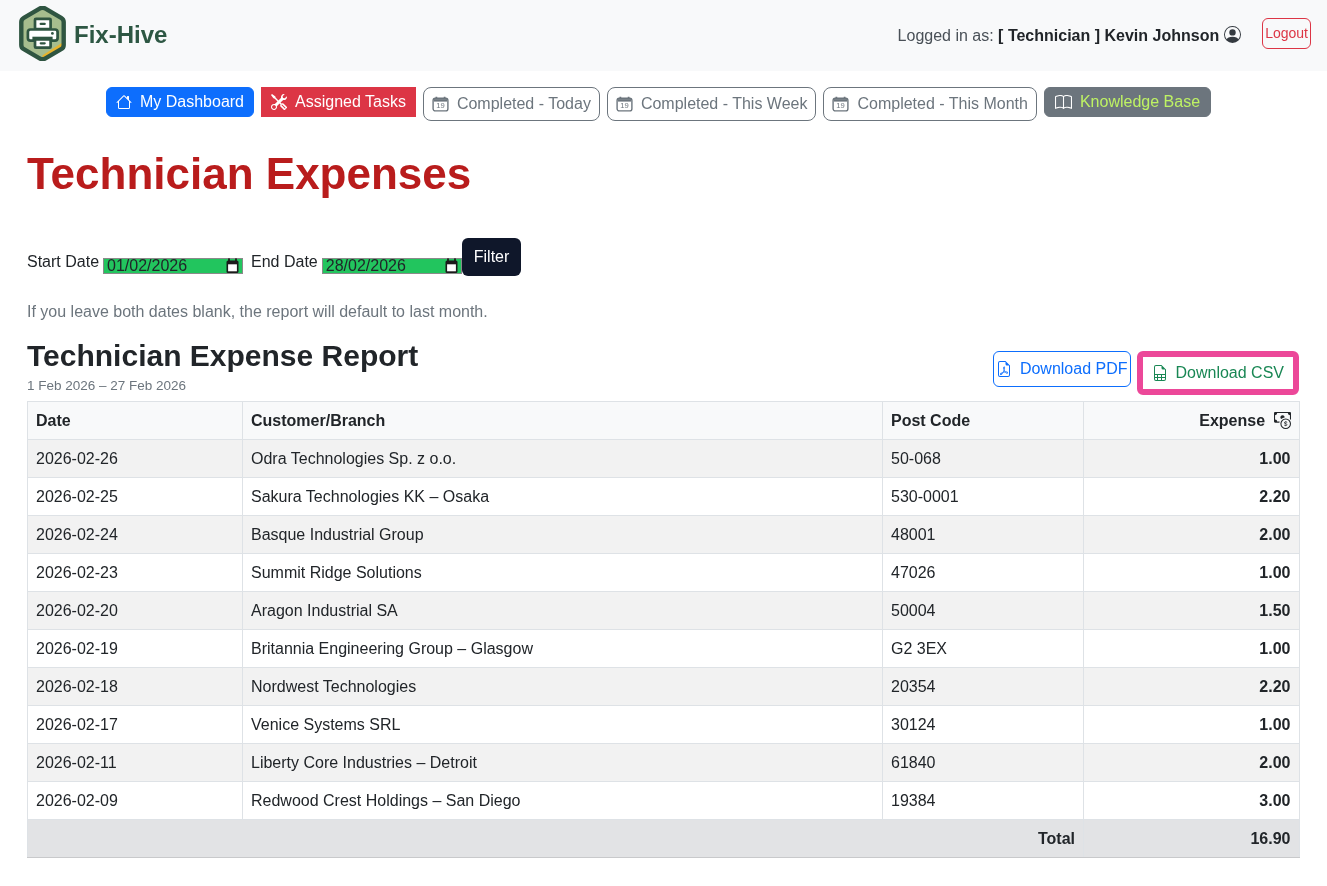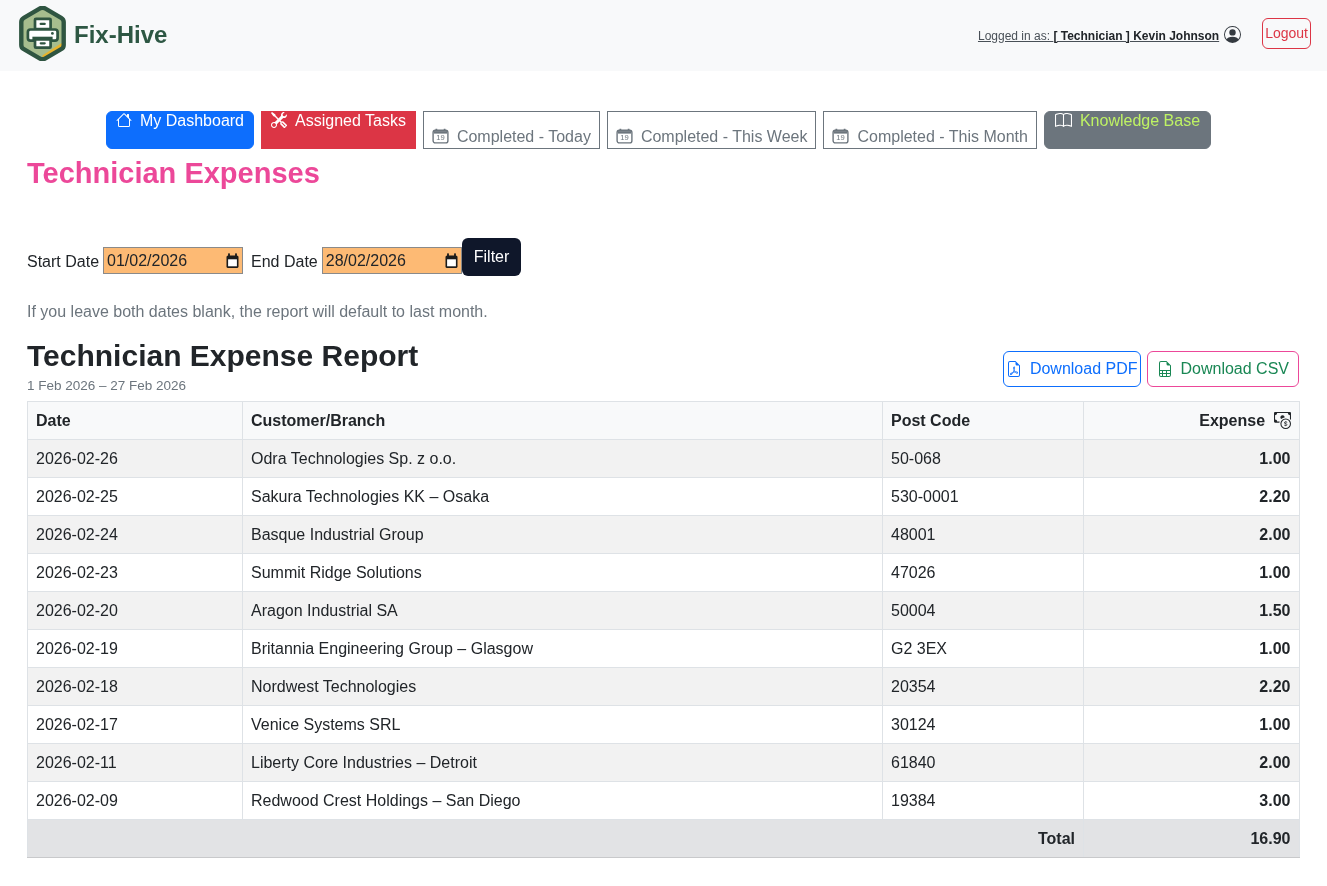--- a/index.html
+++ b/index.html
@@ -5,52 +5,52 @@
 * { box-sizing: border-box; margin: 0; padding: 0; }
 html,body { width: 1327px; background: #fff; font-family: "Liberation Sans", sans-serif; color: #212529; font-size: 16px; }
 body { position: relative; height: 886px; overflow: hidden; }
 
 
 .topbar { height: 71px; background: #f8f9fa; display: flex; align-items: center; padding: 0 16px 0 19px; }
 .brand { display: flex; align-items: center; }
 .brand svg.hex { display: block; margin-top: -5px; }
 .brand-name { font-size: 24px; font-weight: bold; color: #2d5743; margin-left: 8px; margin-top: -2px; }
 .top-right { margin-left: auto; display: flex; align-items: center; }
-.loggedin { font-size: 12px; color: #495057; text-decoration: underline; }
+.loggedin { font-size: 16px; color: #495057; }
 .loggedin b { color: #212529; }
 .person-ic { margin-left: 5px; vertical-align: -1.5px; position: relative; top: -1px; }
 .logout-btn { margin-left: 21px; display: inline-block; border: 1px solid #dc3545; color: #dc3545; background: #f8f9fa; border-radius: 6px; font-size: 14px; line-height: 21px; padding: 4px 2px; position: relative; top: -2px; }
 
 
 .nav-row { margin-top: 16px; display: flex; justify-content: center; gap: 7px; height: 38px; position: relative; left: -5px; }
-.nbtn { display: inline-flex; align-items: flex-start; gap: 8px; padding: 0 10px; font-size: 16px; border-radius: 6px; border: 1px solid transparent; height: 38px; white-space: nowrap; margin-top: 24px; }
+.nbtn { display: inline-flex; align-items: center; gap: 8px; padding: 0 10px; font-size: 16px; border-radius: 6px; border: 1px solid transparent; height: 30px; white-space: nowrap; }
 .nbtn svg { flex: 0 0 auto; }
 .nbtn.blue { background: #0d6efd; color: #fff; border-color: #0d6efd; padding: 0 9px; }
 .nbtn.red { background: #dc3545; color: #fff; border-color: #dc3545; border-radius: 0; padding: 0 9px; }
-.nbtn.outline { background: #fff; color: #6c757d; border-color: #6c757d; border-radius: 0; padding: 16px 8px; }
+.nbtn.outline { background: #fff; color: #6c757d; border-color: #6c757d; border-radius: 8px; padding: 16px 8px; }
 .nbtn.gray { background: #6c757d; color: #bef264; border-color: #6c757d; }
 
 
 .content { padding: 0 27px; }
-h1.pagetitle { font-size: 29px; font-weight: bold; color: #ec4899; margin-top: 27px; line-height: 43px; }
+h1.pagetitle { font-size: 44px; font-weight: bold; color: #b91c1c; margin-top: 27px; line-height: 43px; }
 
 .filter-row { margin-top: 43px; display: flex; align-items: flex-end; height: 38px; }
 .filter-row .lbl { font-size: 16px; margin-bottom: 5.5px; line-height: 18px; }
-.dateinput { width: 140px; height: 27px; border: 1px solid #8a8a8a; background: #fdba74; display: inline-flex; align-items: center; padding: 0 3px 0 3px; margin-left: 4px; margin-bottom: 2px; font-size: 16px; }
+.dateinput { width: 140px; height: 16px; border: 1px solid #8a8a8a; background: #22c55e; display: inline-flex; align-items: center; padding: 0 3px 0 3px; margin-left: 4px; margin-bottom: 2px; font-size: 16px; }
 .dateinput .dtext { flex: 1; }
 .filter-btn { background: #0f172a; color: #fff; border-radius: 6px; font-size: 16px; line-height: 24px; padding: 7px 12px; }
 .note { margin-top: 24px; color: #6c757d; font-size: 16px; line-height: 24px; }
 
 .report-head { margin-top: 14px; position: relative; }
 h2.reporttitle { font-size: 30px; font-weight: bold; line-height: 36px; }
 .daterange { margin-top: 2px; font-size: 13.5px; line-height: 19px; color: #6c757d; }
 .dl-btns { position: absolute; right: 1px; top: 13px; display: flex; gap: 6px; }
 .dlbtn { display: inline-flex; align-items: center; gap: 8px; height: 36px; padding: 0 2px; font-size: 16px; border-radius: 6px; background: #fff; }
 .dlbtn.pdf { border: 1px solid #0d6efd; color: #0d6efd; }
-.dlbtn.csv { border: 1px solid #ec4899; color: #198754; padding: 16px 9px; }
+.dlbtn.csv { border: 6px solid #ec4899; color: #198754; padding: 16px 9px; }
 
 
 table.report { border-collapse: collapse; width: 1271.5px; margin-top: 6px; table-layout: fixed; border: 1px solid #dee2e6; }
 table.report td, table.report th { height: 38px; padding: 0 8px; font-size: 16px; vertical-align: middle; border-bottom: 1px solid #dee2e6; border-right: 1px solid #dee2e6; text-align: left; }
 table.report td:last-child, table.report th:last-child { border-right: none; }
 table.report thead th { background: #f8f9fa; font-weight: bold; }
 table.report tbody tr.g td { background: #f2f2f2; }
 table.report td.num, table.report th.num { text-align: right; font-weight: bold; }
 table.report tr.total td { background: #e2e3e5; font-weight: bold; border-bottom: 1px solid #c8c9cb; }
 table.report tr.total td.tlabel { text-align: right; }

